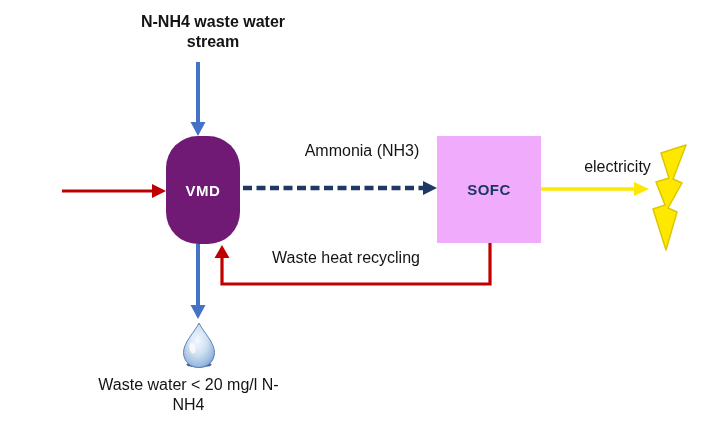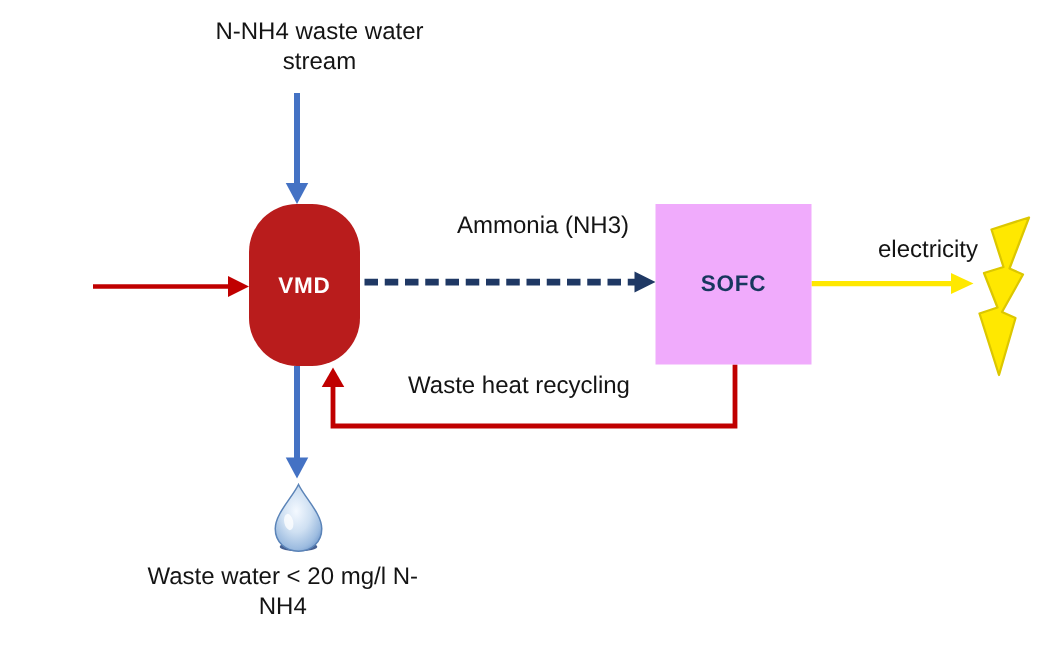--- a/index.html
+++ b/index.html
@@ -12,34 +12,34 @@
   }
   .arrows-svg{position:absolute;left:0;top:0;width:702px;height:433px;}
   .label{
     position:absolute;
     color:#141414;
     font-size:16px;
     line-height:20px;
     text-align:center;
     white-space:pre-line;
   }
-  .label-feed{left:113px;top:12px;width:200px;}
+  .label-feed{left:113px;top:12px;width:200px;font-weight:bold;}
   .label-heat-in{left:5px;top:114px;width:115px;}
   .label-ammonia{left:292px;top:141px;width:140px;}
-  .label-electricity{left:557px;top:157px;width:95px;text-align:right;}
+  .label-electricity{left:570px;top:157px;width:95px;}
   .label-recycling{left:256px;top:248px;width:180px;}
   .label-effluent{left:76px;top:375px;width:225px;}
   .node{
     position:absolute;
     display:flex;align-items:center;justify-content:center;
     font-weight:bold;font-size:15px;letter-spacing:0.5px;
   }
   .node-vmd{
     left:166px;top:136px;width:74px;height:108px;
-    background:#b91c1c;color:#ffffff;border-radius:32px;
+    background:#701a75;color:#ffffff;border-radius:32px;
   }
   .node-sofc{
     left:437px;top:136px;width:104px;height:107px;
     background:#f0abfc;color:#17375E;
   }
 </style>
 </head>
 <body>
 
 <div class="canvas">

